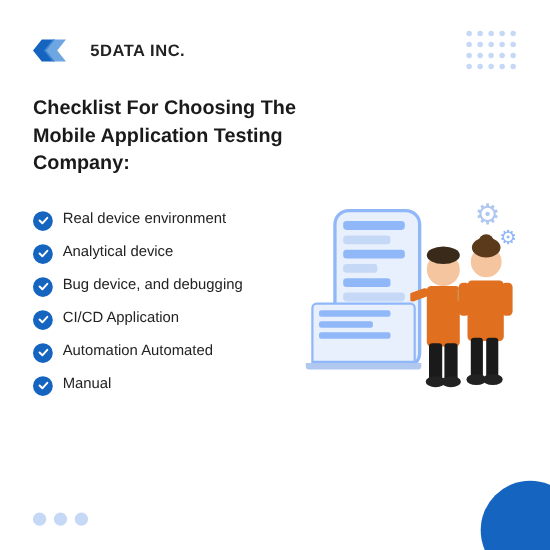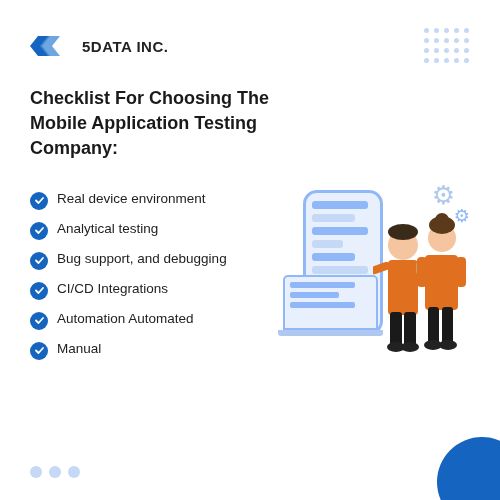--- a/index.html
+++ b/index.html
@@ -292,37 +292,37 @@
             </svg>
           </div>
           <span class="item-text">Real device environment</span>
         </li>
         <li class="checklist-item">
           <div class="check-icon">
             <svg viewBox="0 0 11 11" fill="none">
               <polyline points="2,5.5 4.5,8 9,3" stroke="white" stroke-width="1.8" stroke-linecap="round" stroke-linejoin="round"></polyline>
             </svg>
           </div>
-          <span class="item-text">Analytical testing</span>
-        </li>
-        <li class="checklist-item">
-          <div class="check-icon">
-            <svg viewBox="0 0 11 11" fill="none">
-              <polyline points="2,5.5 4.5,8 9,3" stroke="white" stroke-width="1.8" stroke-linecap="round" stroke-linejoin="round"></polyline>
-            </svg>
-          </div>
-          <span class="item-text">Bug support, and debugging</span>
-        </li>
-        <li class="checklist-item">
-          <div class="check-icon">
-            <svg viewBox="0 0 11 11" fill="none">
-              <polyline points="2,5.5 4.5,8 9,3" stroke="white" stroke-width="1.8" stroke-linecap="round" stroke-linejoin="round"></polyline>
-            </svg>
-          </div>
-          <span class="item-text">CI/CD Integrations</span>
+          <span class="item-text">Analytical device</span>
+        </li>
+        <li class="checklist-item">
+          <div class="check-icon">
+            <svg viewBox="0 0 11 11" fill="none">
+              <polyline points="2,5.5 4.5,8 9,3" stroke="white" stroke-width="1.8" stroke-linecap="round" stroke-linejoin="round"></polyline>
+            </svg>
+          </div>
+          <span class="item-text">Bug device, and debugging</span>
+        </li>
+        <li class="checklist-item">
+          <div class="check-icon">
+            <svg viewBox="0 0 11 11" fill="none">
+              <polyline points="2,5.5 4.5,8 9,3" stroke="white" stroke-width="1.8" stroke-linecap="round" stroke-linejoin="round"></polyline>
+            </svg>
+          </div>
+          <span class="item-text">CI/CD Application</span>
         </li>
         <li class="checklist-item">
           <div class="check-icon">
             <svg viewBox="0 0 11 11" fill="none">
               <polyline points="2,5.5 4.5,8 9,3" stroke="white" stroke-width="1.8" stroke-linecap="round" stroke-linejoin="round"></polyline>
             </svg>
           </div>
           <span class="item-text">Automation Automated</span>
         </li>
         <li class="checklist-item">

